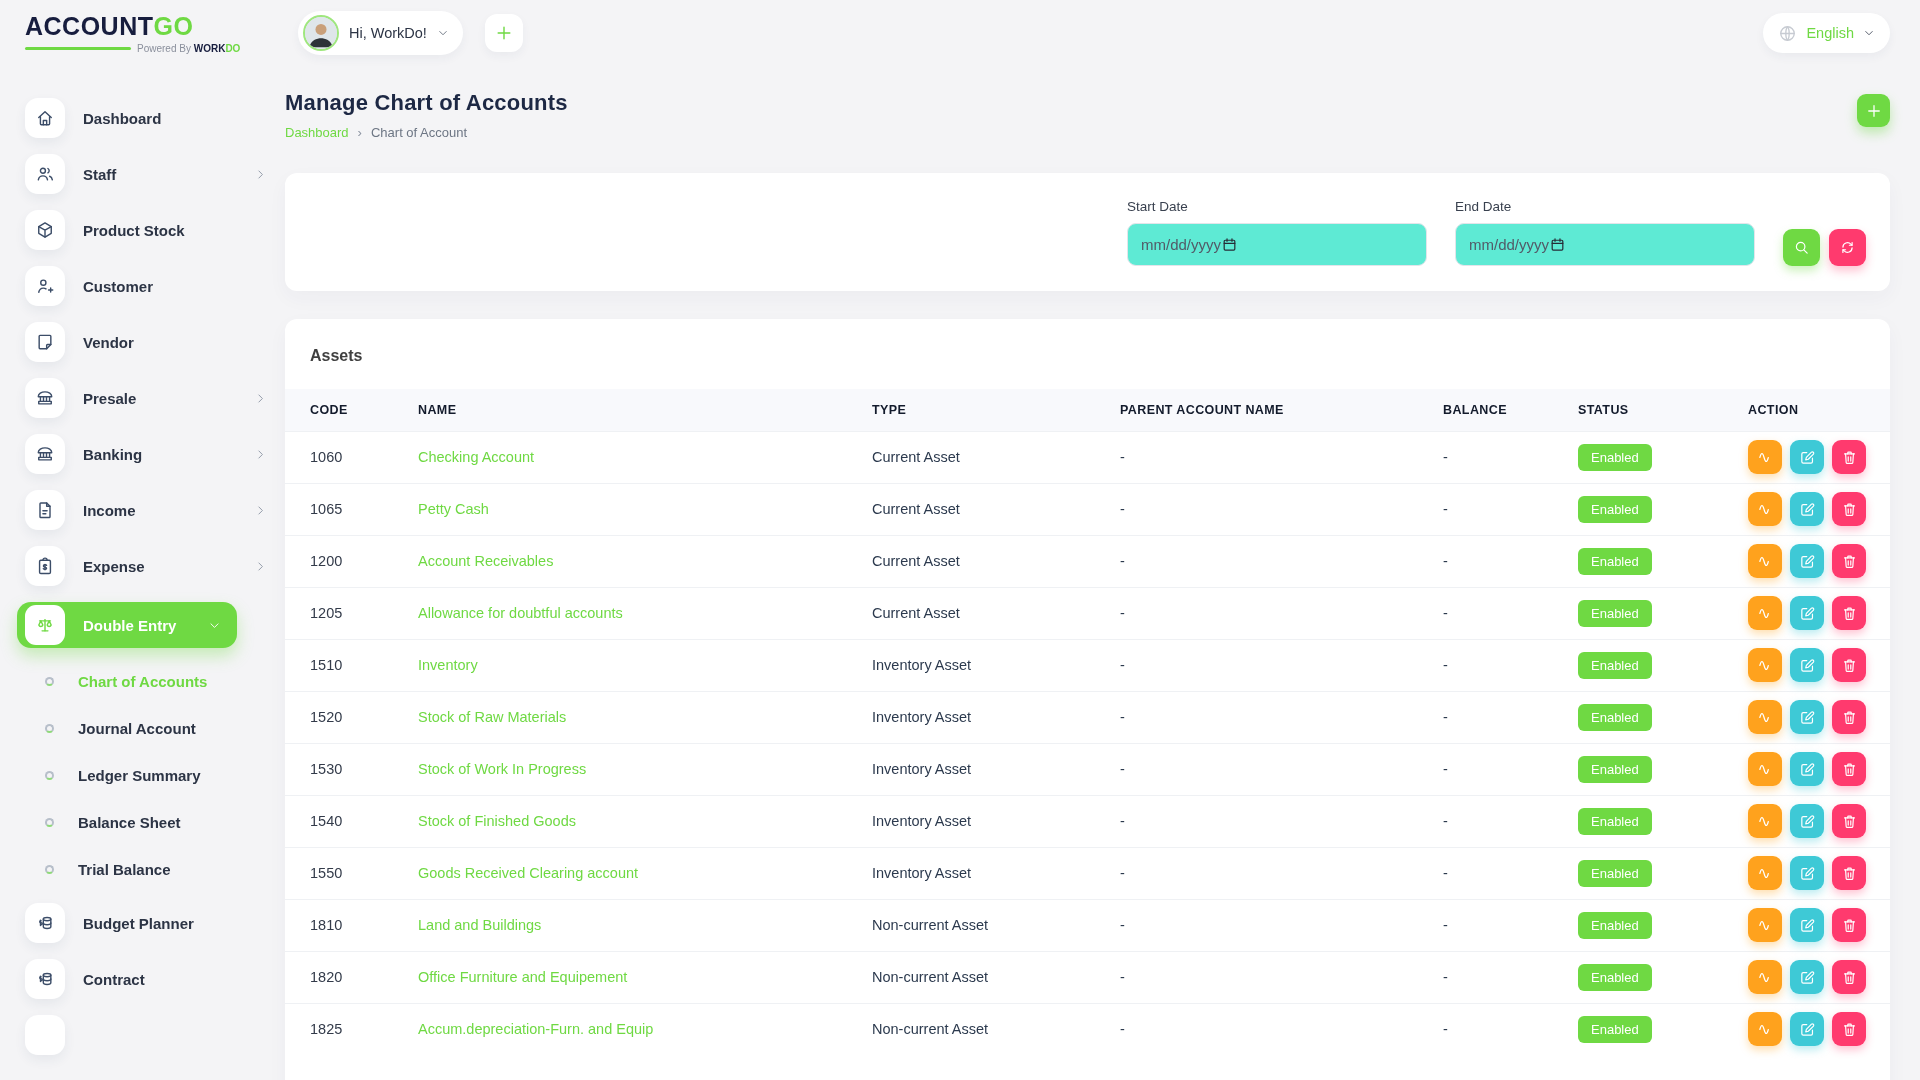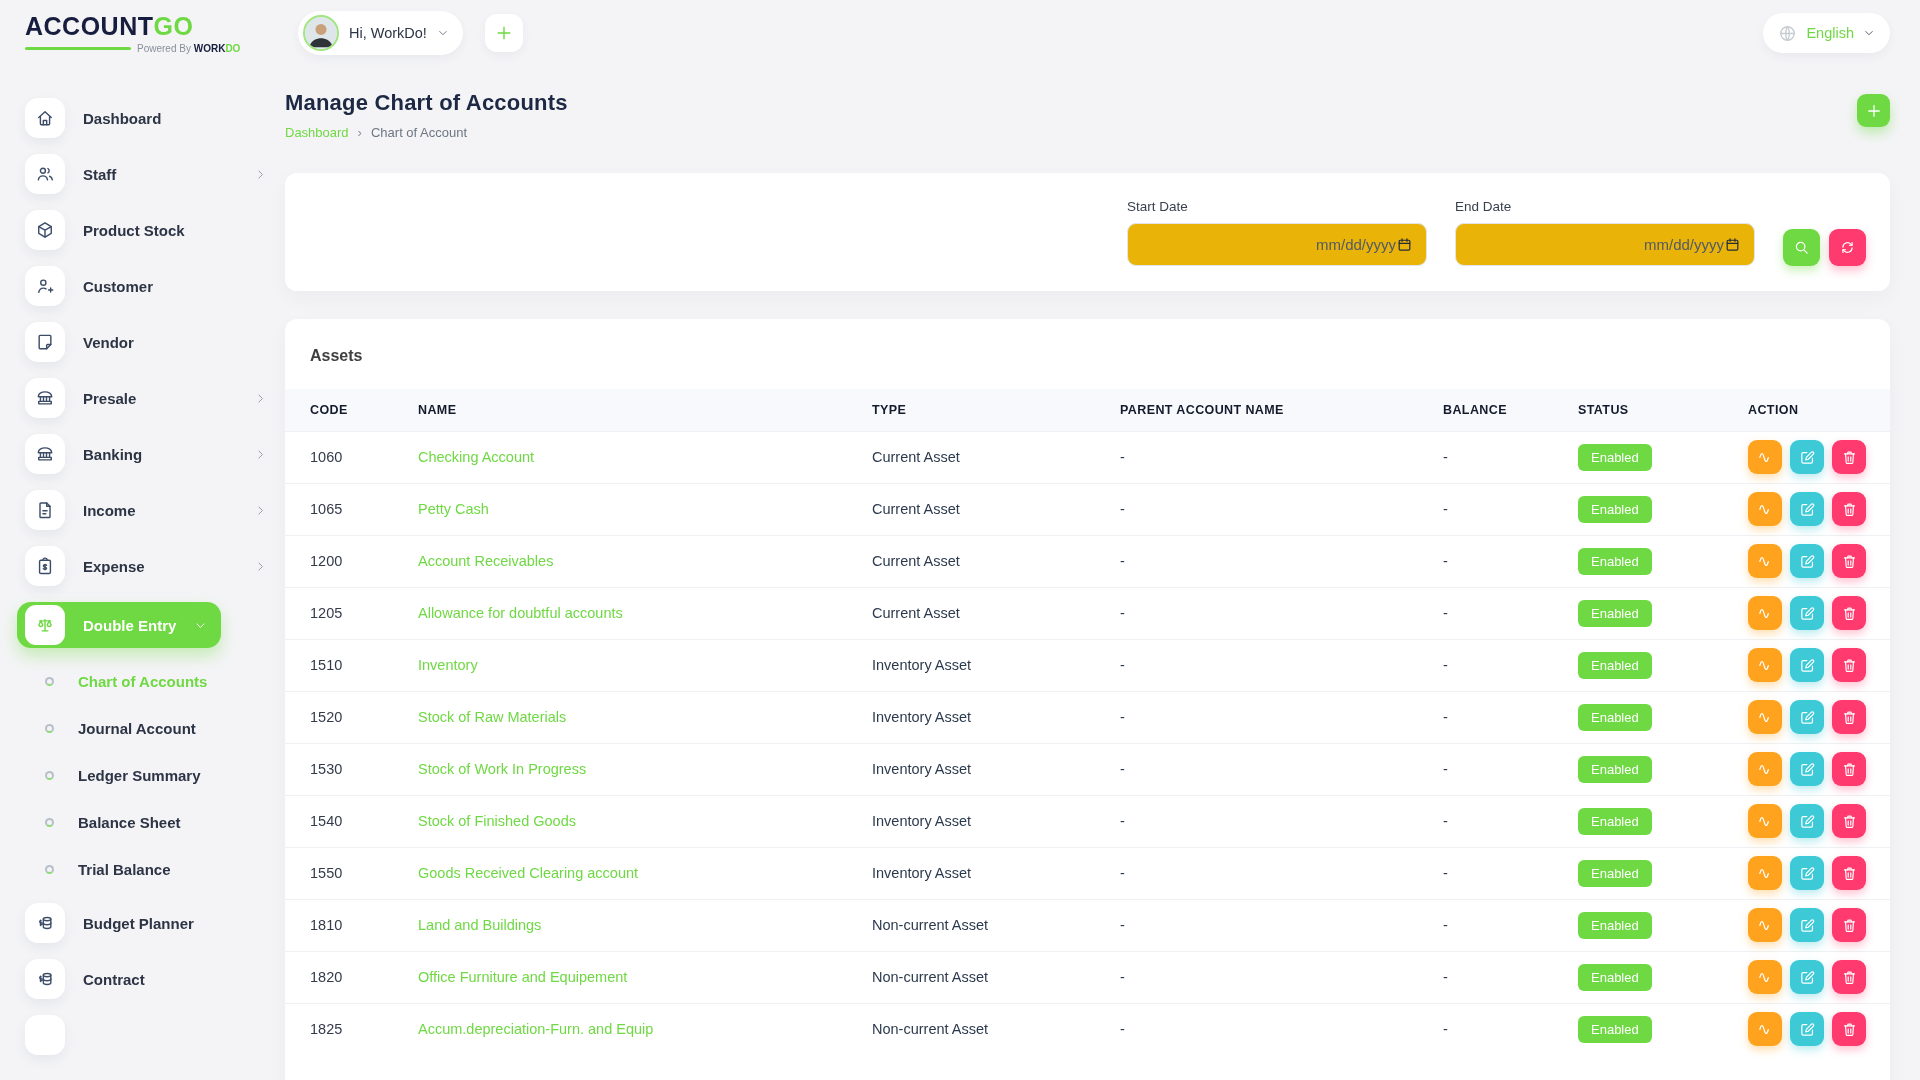--- a/index.html
+++ b/index.html
@@ -16,21 +16,21 @@
   .powered { font-size:10px; color:#8a8f9c; }
   .powered b { color:#171d3e; }
   .powered b .accent { color:#6fd943; }
 
   .side-item { display:flex; align-items:center; gap:18px; height:40px; margin-bottom:16px; width:252px; cursor:pointer; }
   .icon-box { flex:0 0 40px; width:40px; height:40px; background:#fff; border-radius:13px;
               box-shadow:0 5px 12px rgba(44,66,98,.07); display:flex; align-items:center; justify-content:center; color:#3c4d68; }
   .icon-box svg { width:20px; height:20px; }
   .side-label { font-size:15px; font-weight:bold; color:#2c3445; white-space:nowrap; }
   .side-chev { margin-left:auto; margin-right:10px; width:13px; height:13px; color:#8b94a3; flex:0 0 13px; }
-  .side-item.active { background:#6fd943; border-radius:14px; height:46px; width:204px; margin-left:-8px;
+  .side-item.active { background:#6fd943; border-radius:14px; height:46px; width:220px; margin-left:-8px;
                       padding:0 12px 0 8px; box-shadow:0 8px 16px rgba(111,217,67,.35); margin-bottom:10px; }
   .side-item.active .icon-box { box-shadow:none; color:#6fd943; border-radius:11px; }
   .side-item.active .side-label { color:#fff; }
   .side-item.active .side-chev { color:#fff; margin-right:4px; }
 
   .sub-item { display:flex; align-items:center; gap:24px; height:47px; padding-left:20px; cursor:pointer; }
   .bullet { width:9px; height:9px; border-radius:50%; border:2px solid #b7bfca; border-bottom-color:#8fd97a; }
   .sub-label { font-size:15px; font-weight:bold; color:#2c3445; }
   .sub-item.active .sub-label { color:#6fd943; }
   .submenu { margin-bottom:10px; }
@@ -62,21 +62,21 @@
               color:#fff; display:flex; align-items:center; justify-content:center; cursor:pointer;
               box-shadow:0 6px 12px rgba(111,217,67,.4); }
   .page-add svg { width:18px; height:18px; }
 
   .card { background:#fff; border-radius:12px; box-shadow:0 7px 20px rgba(40,60,90,.04); }
   .filter-card { margin-top:33px; height:118px; display:flex; align-items:center; justify-content:flex-end;
                  gap:28px; padding:0 24px; }
   .date-group { width:300px; }
   .date-label { display:block; font-size:13.5px; color:#39414f; margin-bottom:9px; }
   .date-input { height:43px; border:1px solid #e2e5ea; border-radius:9px; display:flex; align-items:center;
-                justify-content:flex-end; padding:0 13px; cursor:text; background:#eab308; }
+                justify-content:flex-start; padding:0 13px; cursor:text; background:#5eead4; }
   .date-ph { font-size:15px; color:#525b68; }
   .cal-icon { width:17px; height:17px; color:#262c36; }
   .filter-actions { display:flex; gap:9px; margin-top:30px; }
   .sq-btn { width:37px; height:37px; border:none; border-radius:9px; color:#fff; display:flex; align-items:center;
             justify-content:center; cursor:pointer; }
   .sq-btn svg { width:17px; height:17px; }
   .btn-search { background:#6fd943; box-shadow:0 5px 10px rgba(111,217,67,.35); }
   .btn-reset  { background:#ff3a6e; box-shadow:0 5px 10px rgba(255,58,110,.3); }
 
   .table-card { margin-top:28px; min-height:780px; border-radius:12px 12px 0 0; overflow:hidden; }

